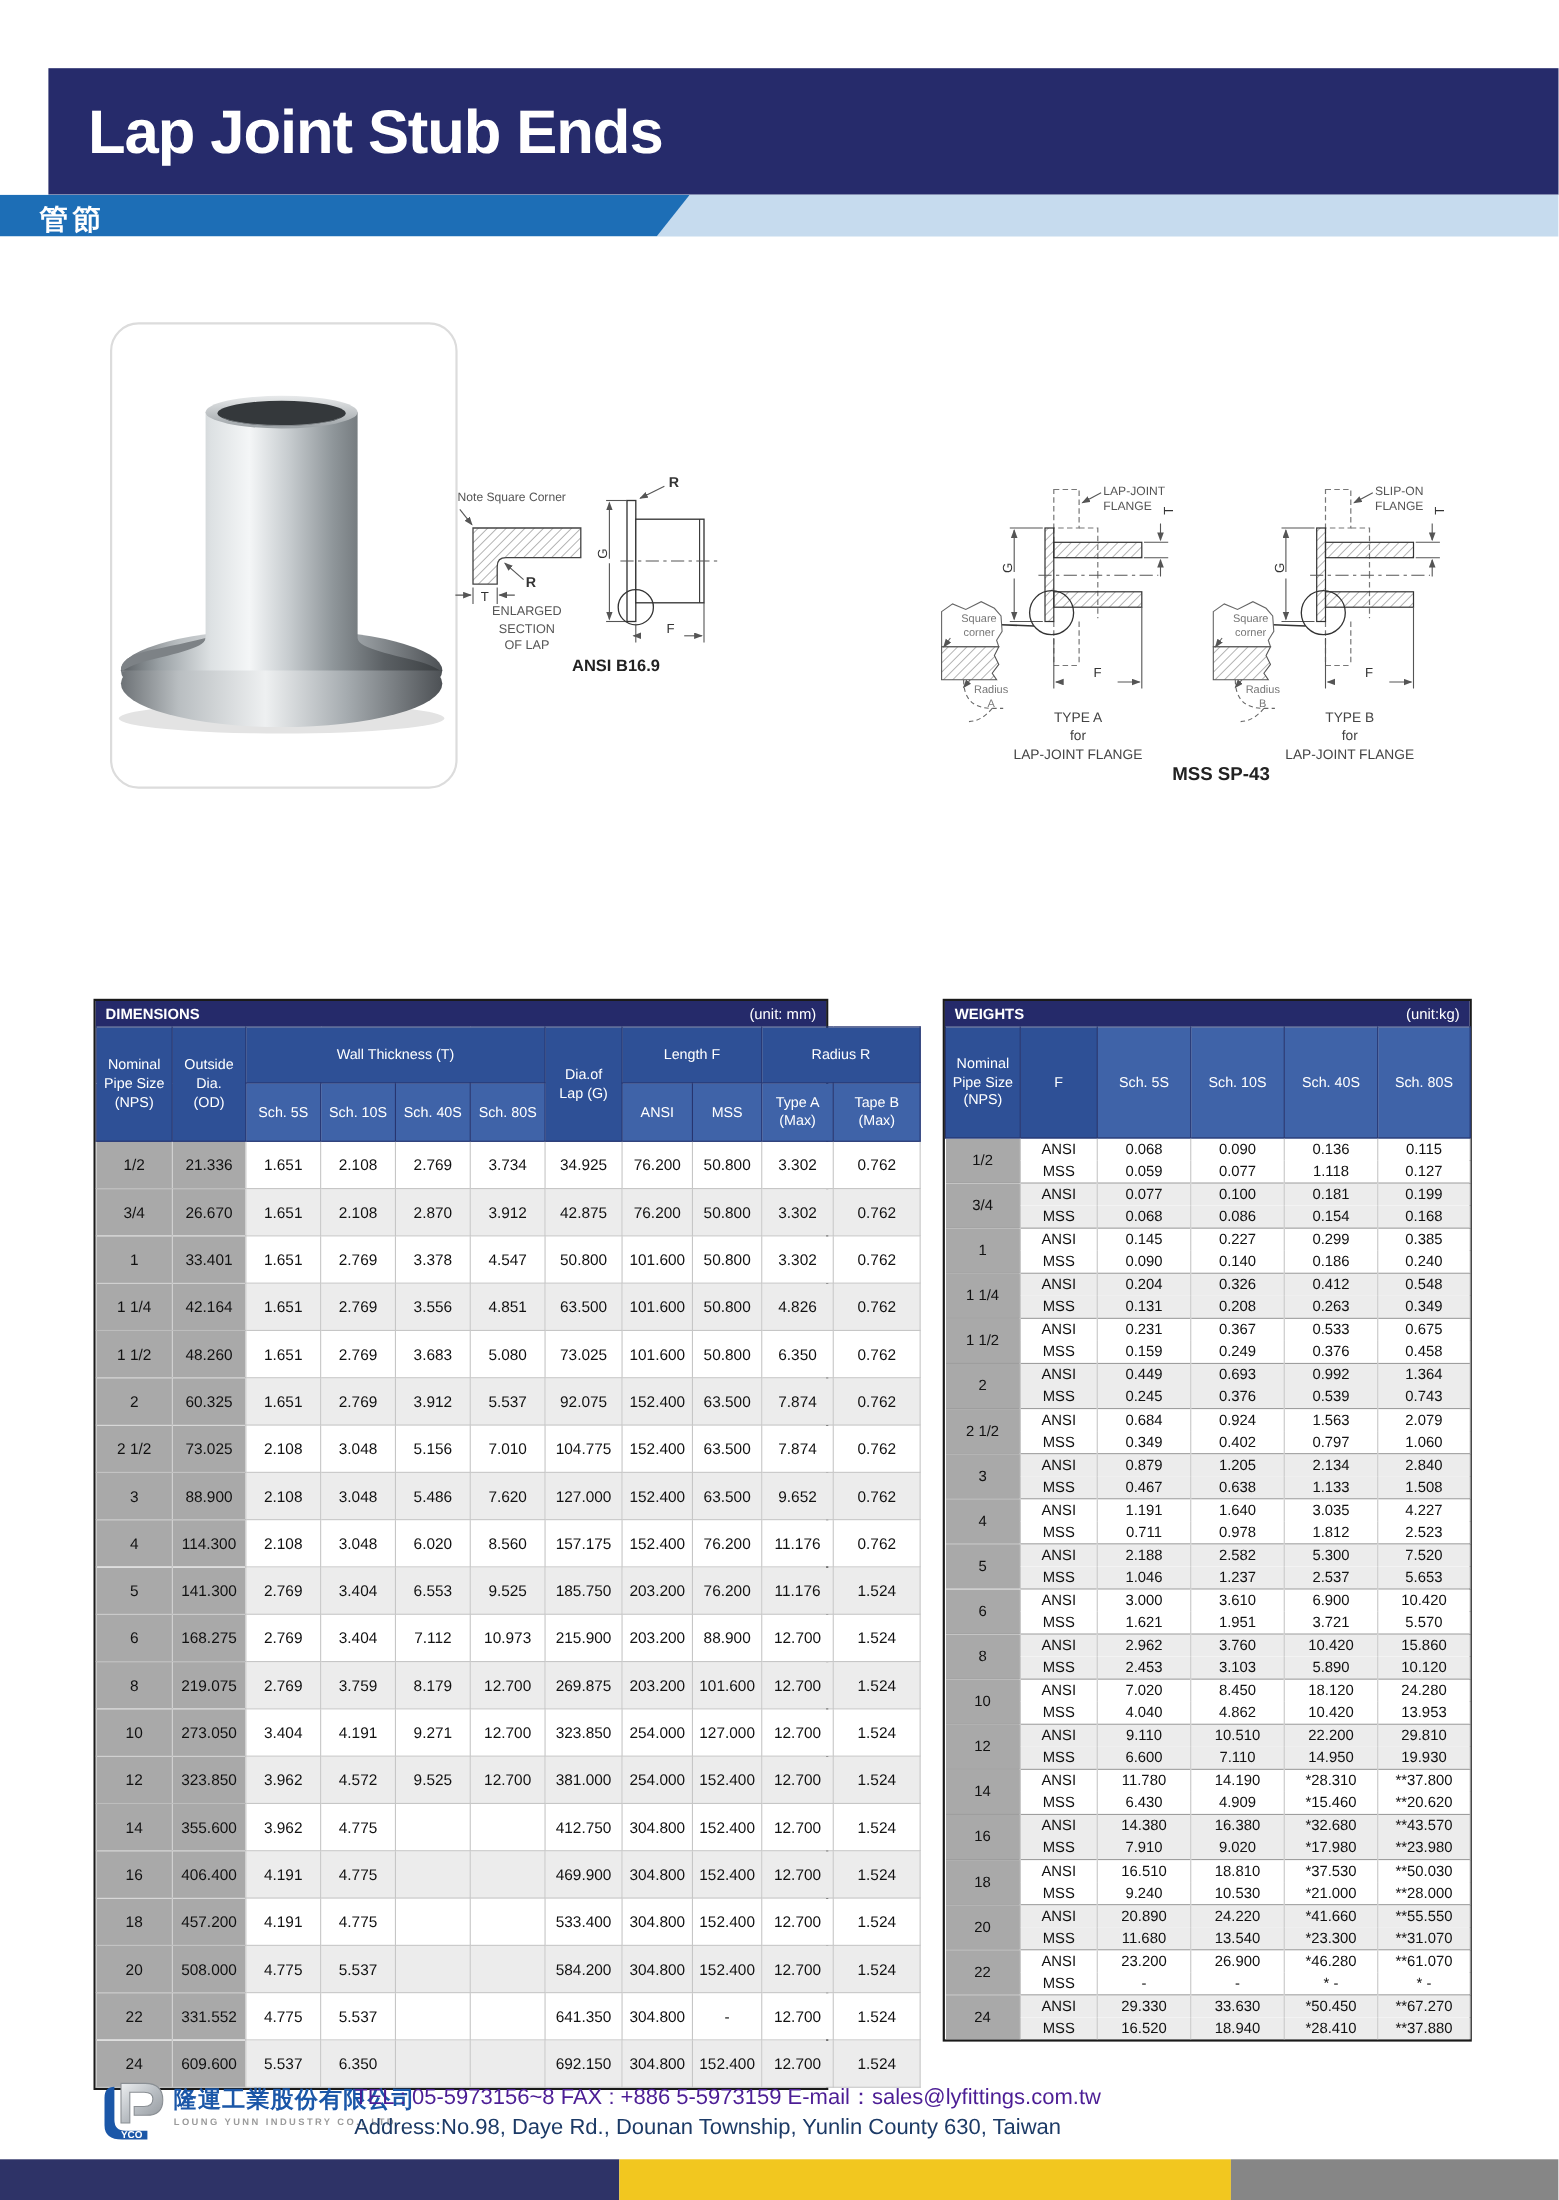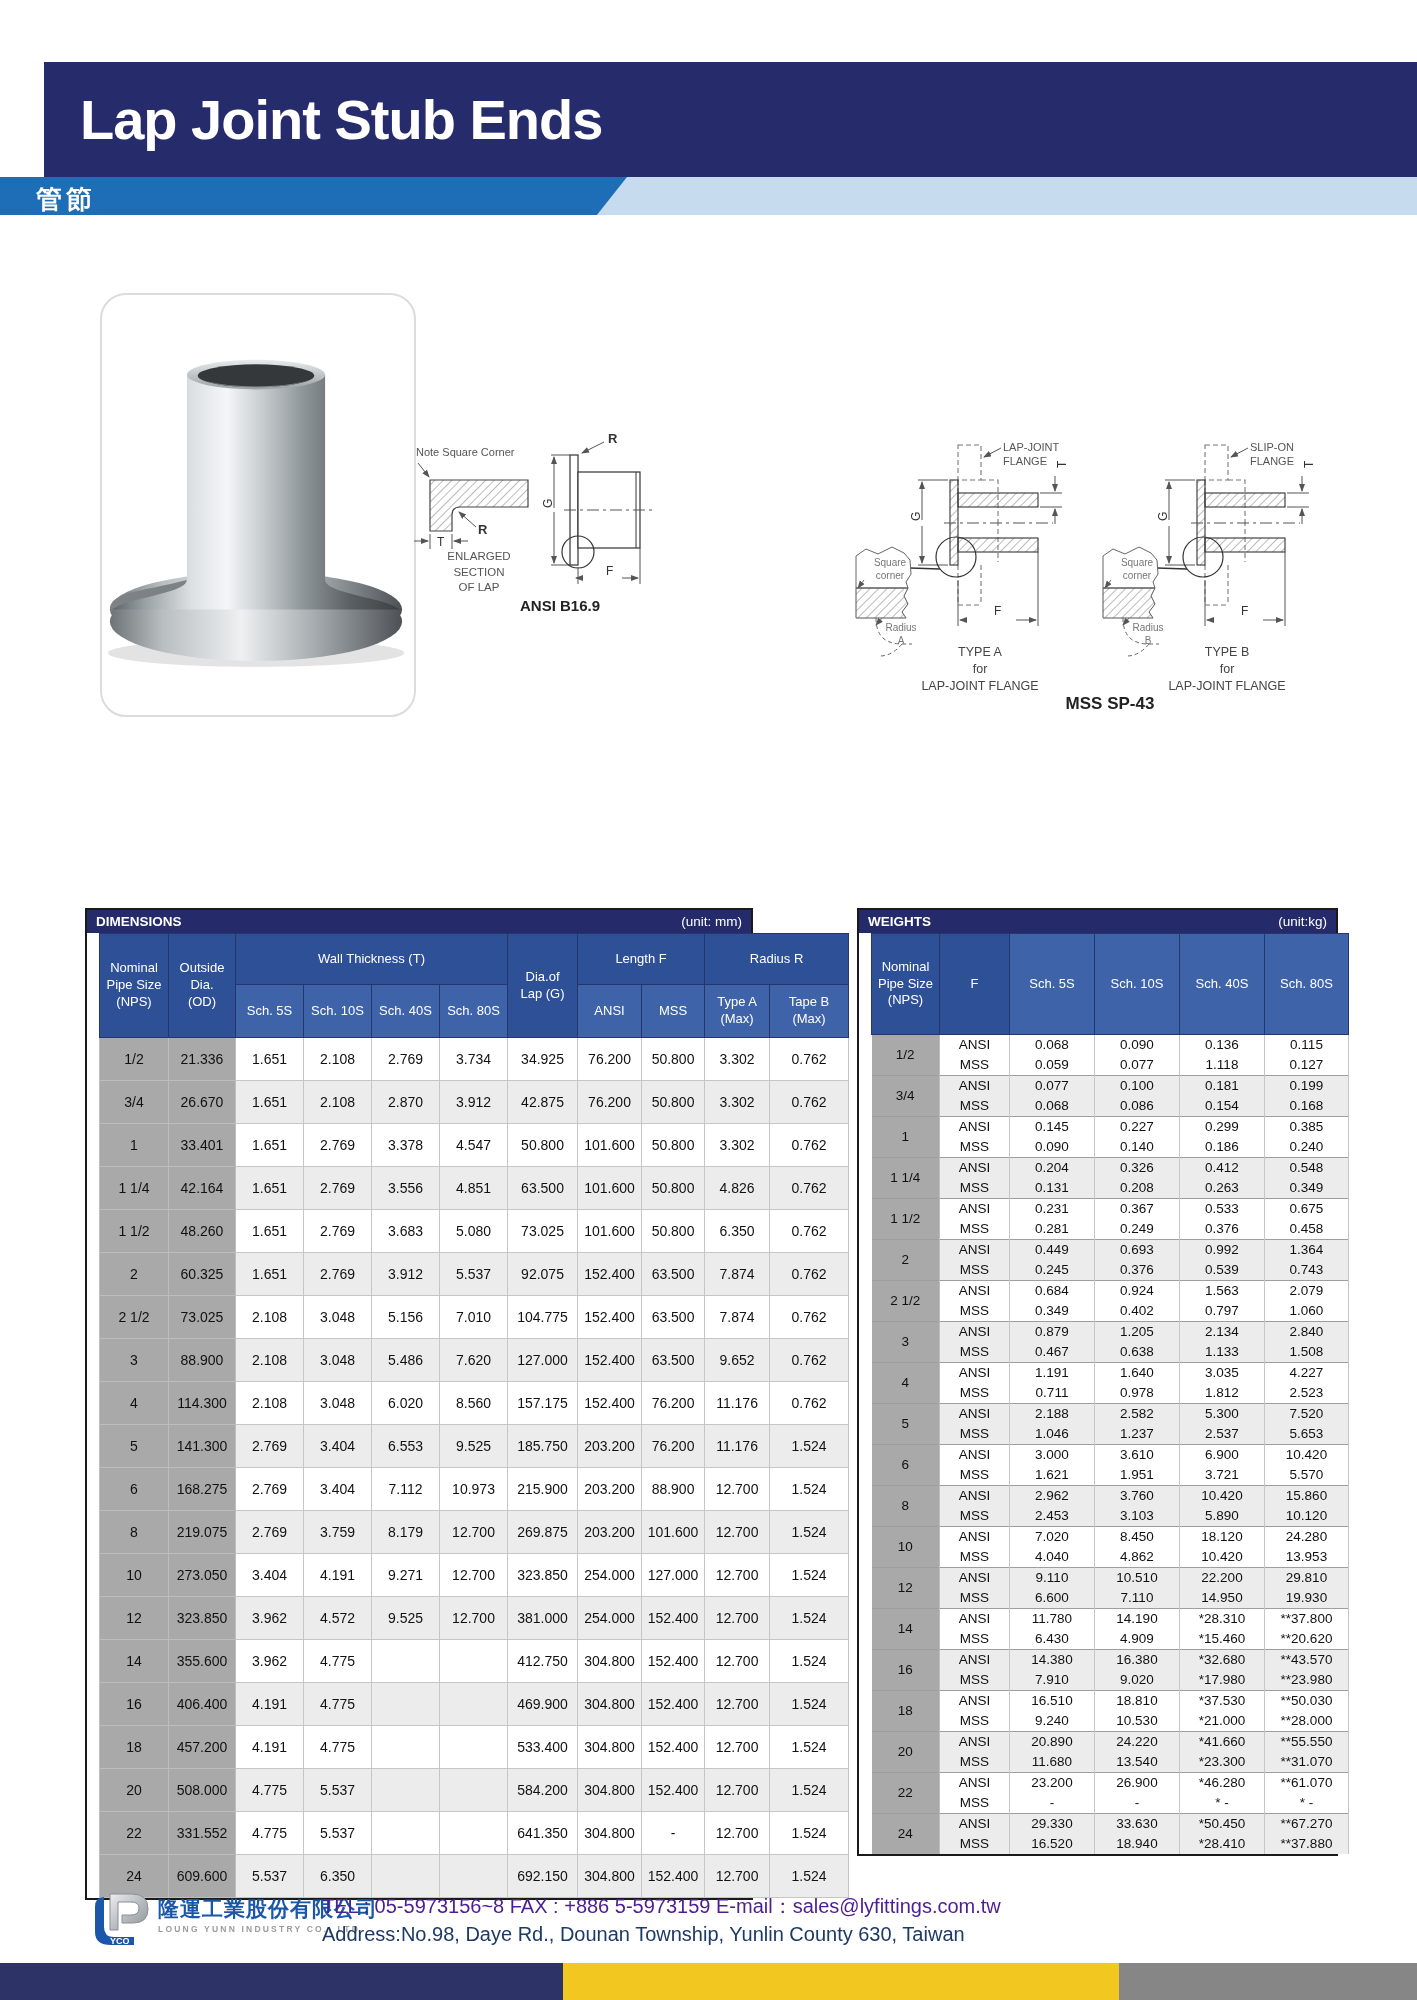--- a/index.html
+++ b/index.html
@@ -25,21 +25,21 @@
   .dlabel{position:absolute;color:#555;font-size:11px;line-height:1.25;}
   .dcap{position:absolute;color:#444;font-size:12.5px;line-height:1.35;text-align:center;}
   .spec{position:absolute;color:#222;text-align:center;font-weight:bold;}
   svg text{font-family:"Liberation Sans",sans-serif;}
 
   
   .tablewrap{position:absolute;border:2px solid #1a1a1a;background:#fff;box-sizing:border-box;}
   .tbar{display:flex;justify-content:space-between;align-items:center;background:#252a6a;color:#fff;
         height:23px;padding:0 9px;font-size:13.5px;}
   .tbar .t{font-weight:bold;}
-  table{border-collapse:collapse;table-layout:fixed;margin-left:12px;}
+  table{border-collapse:collapse;table-layout:fixed;}
   th{background:#2e5096;color:#fff;font-weight:normal;font-size:13px;border:1px solid #27356f;
      white-space:pre-line;padding:1px;text-align:center;line-height:1.3;}
   th.sub{background:#3f63a8;}
   td{text-align:center;font-size:14px;color:#111;overflow:hidden;}
   .dimt{width:749px;}
   .dimt thead tr.r1 th{height:48px;}
   .dimt thead tr.r2 th{height:50px;}
   .dimt td{height:40px;border:1px solid #c6c6c6;background:#fff;}
   .dimt tbody tr:nth-child(even) td{background:#ececec;}
   .dimt td.gray, .wt td.gray{background:#a9a9a9 !important;border-color:#bdbdbd;}
@@ -656,21 +656,21 @@
           <tr class="g0 gs">
             <td rowspan="2" class="gray">1 1/2</td>
             <td>ANSI</td>
             <td>0.231</td>
             <td>0.367</td>
             <td>0.533</td>
             <td>0.675</td>
           </tr>
           <tr class="g0">
             <td>MSS</td>
-            <td>0.281</td>
+            <td>0.159</td>
             <td>0.249</td>
             <td>0.376</td>
             <td>0.458</td>
           </tr>
           <tr class="g1 gs">
             <td rowspan="2" class="gray">2</td>
             <td>ANSI</td>
             <td>0.449</td>
             <td>0.693</td>
             <td>0.992</td>

